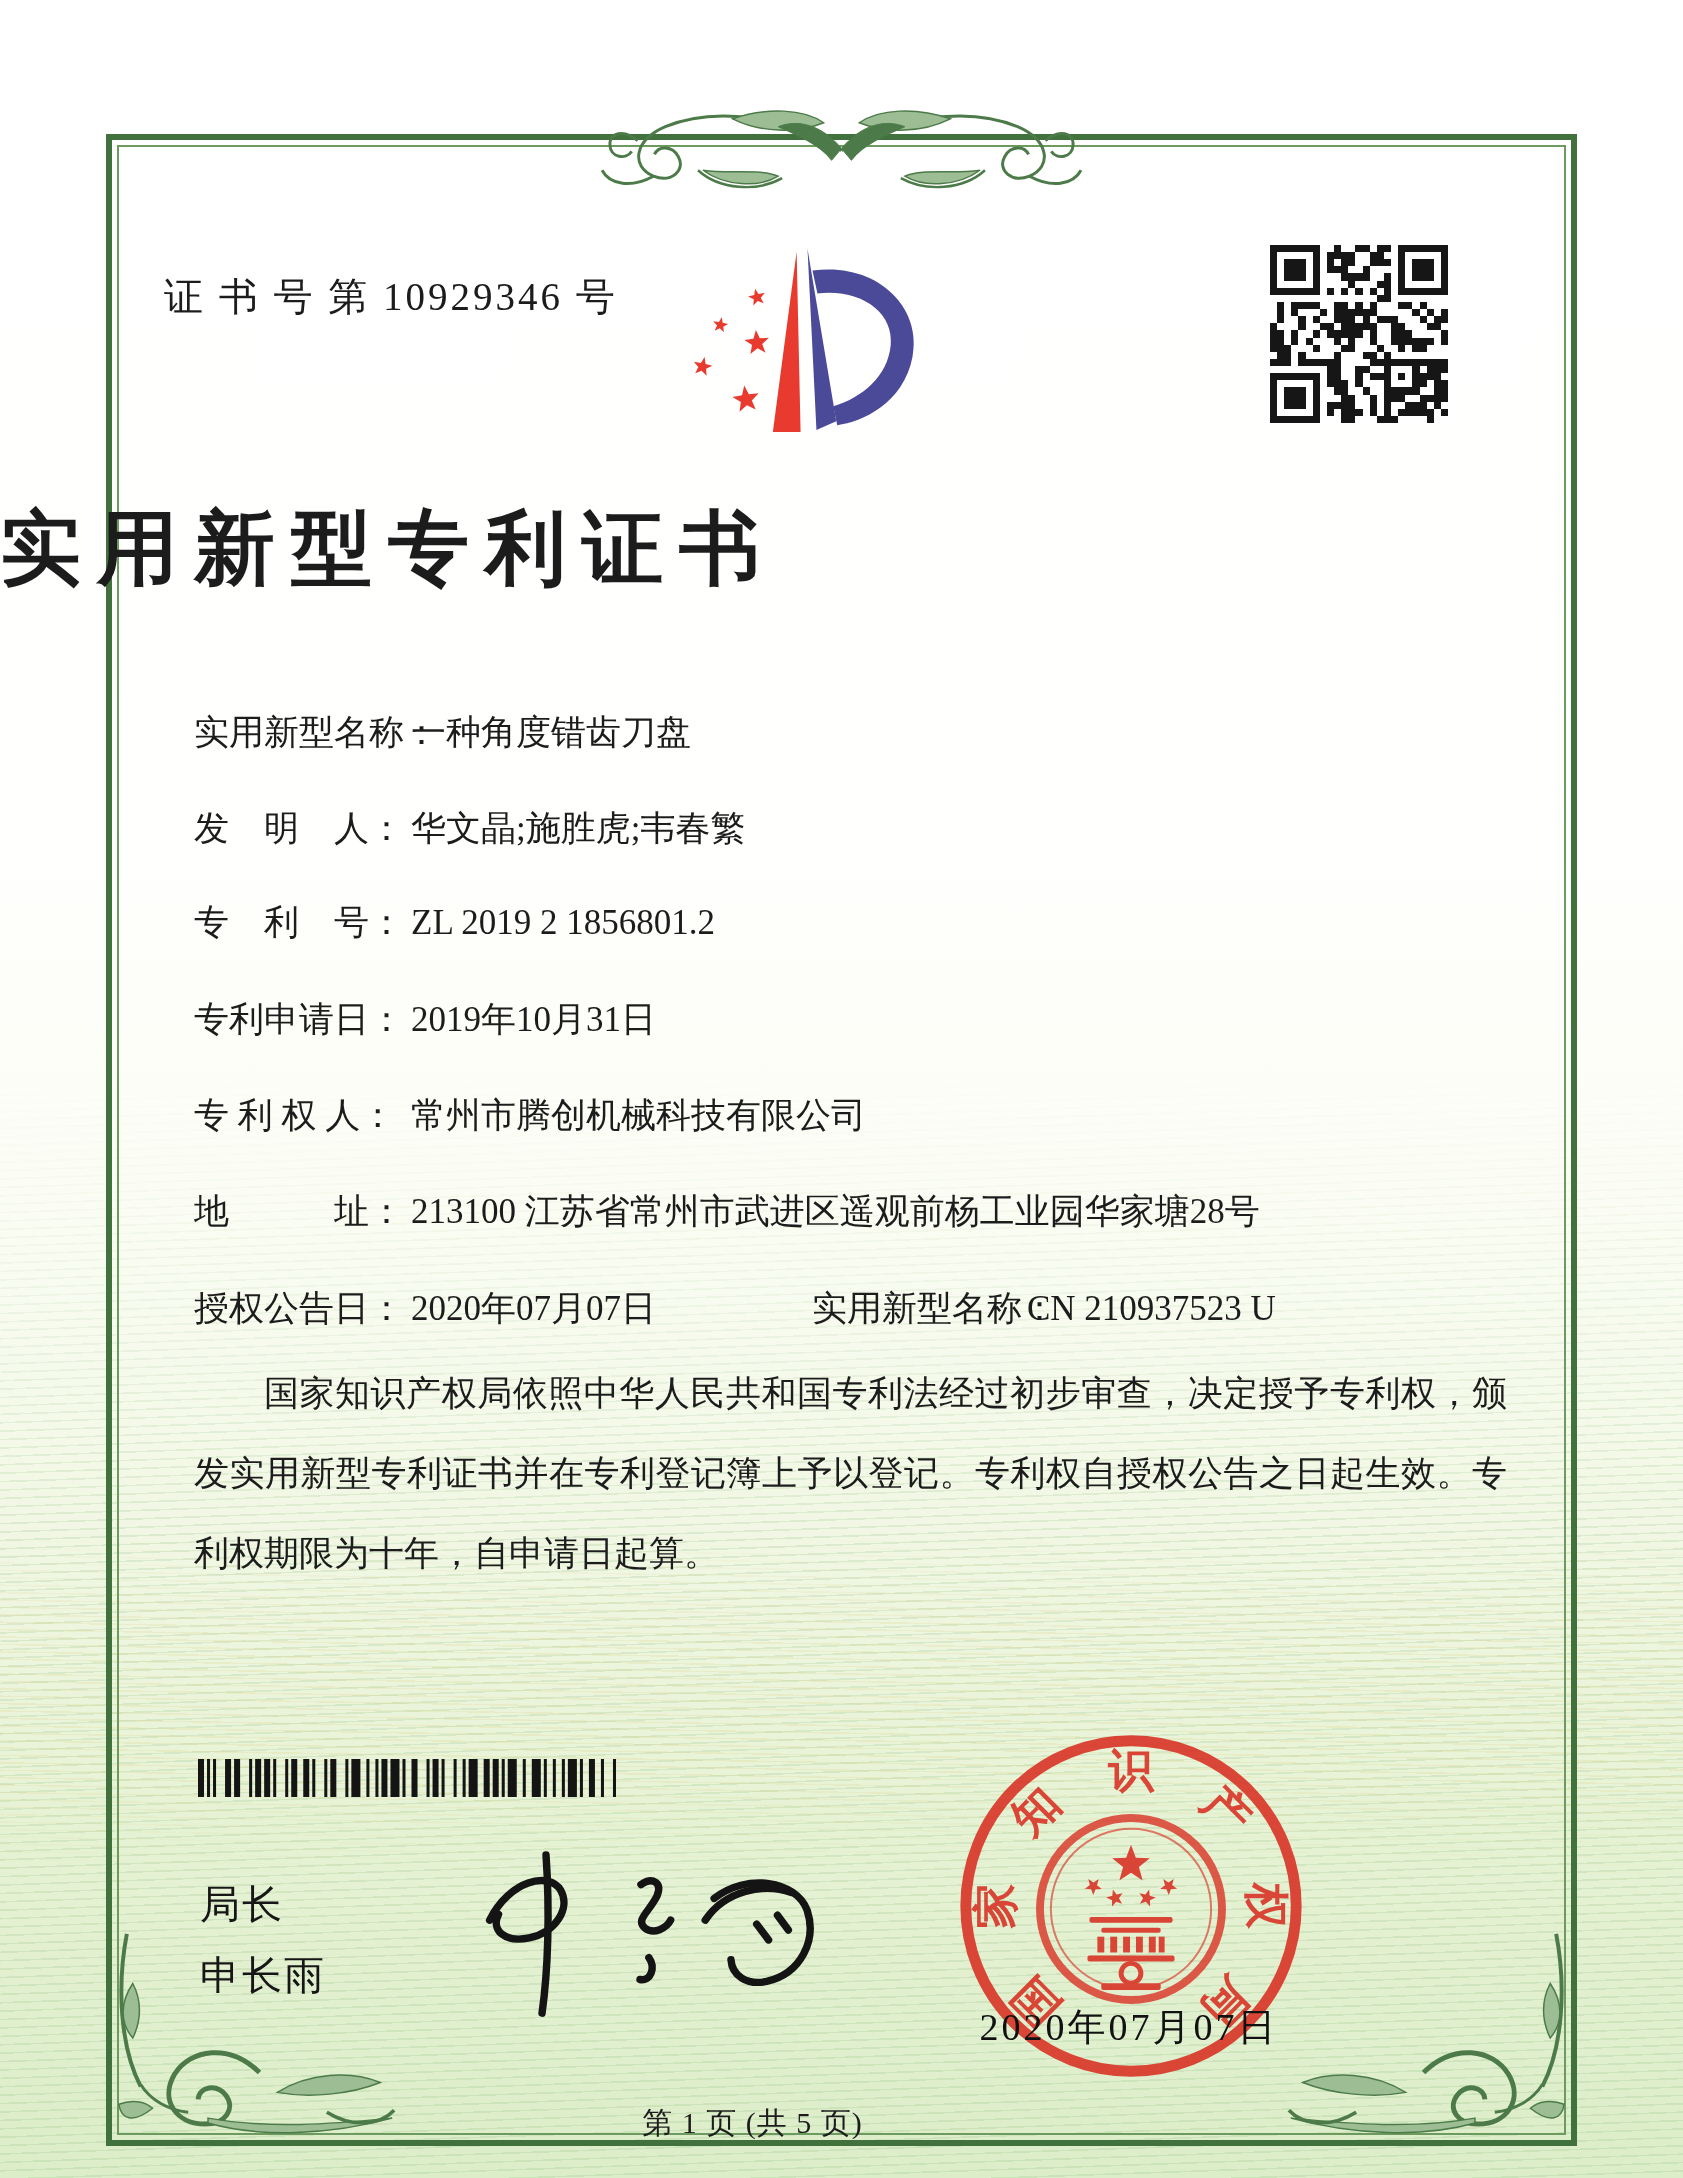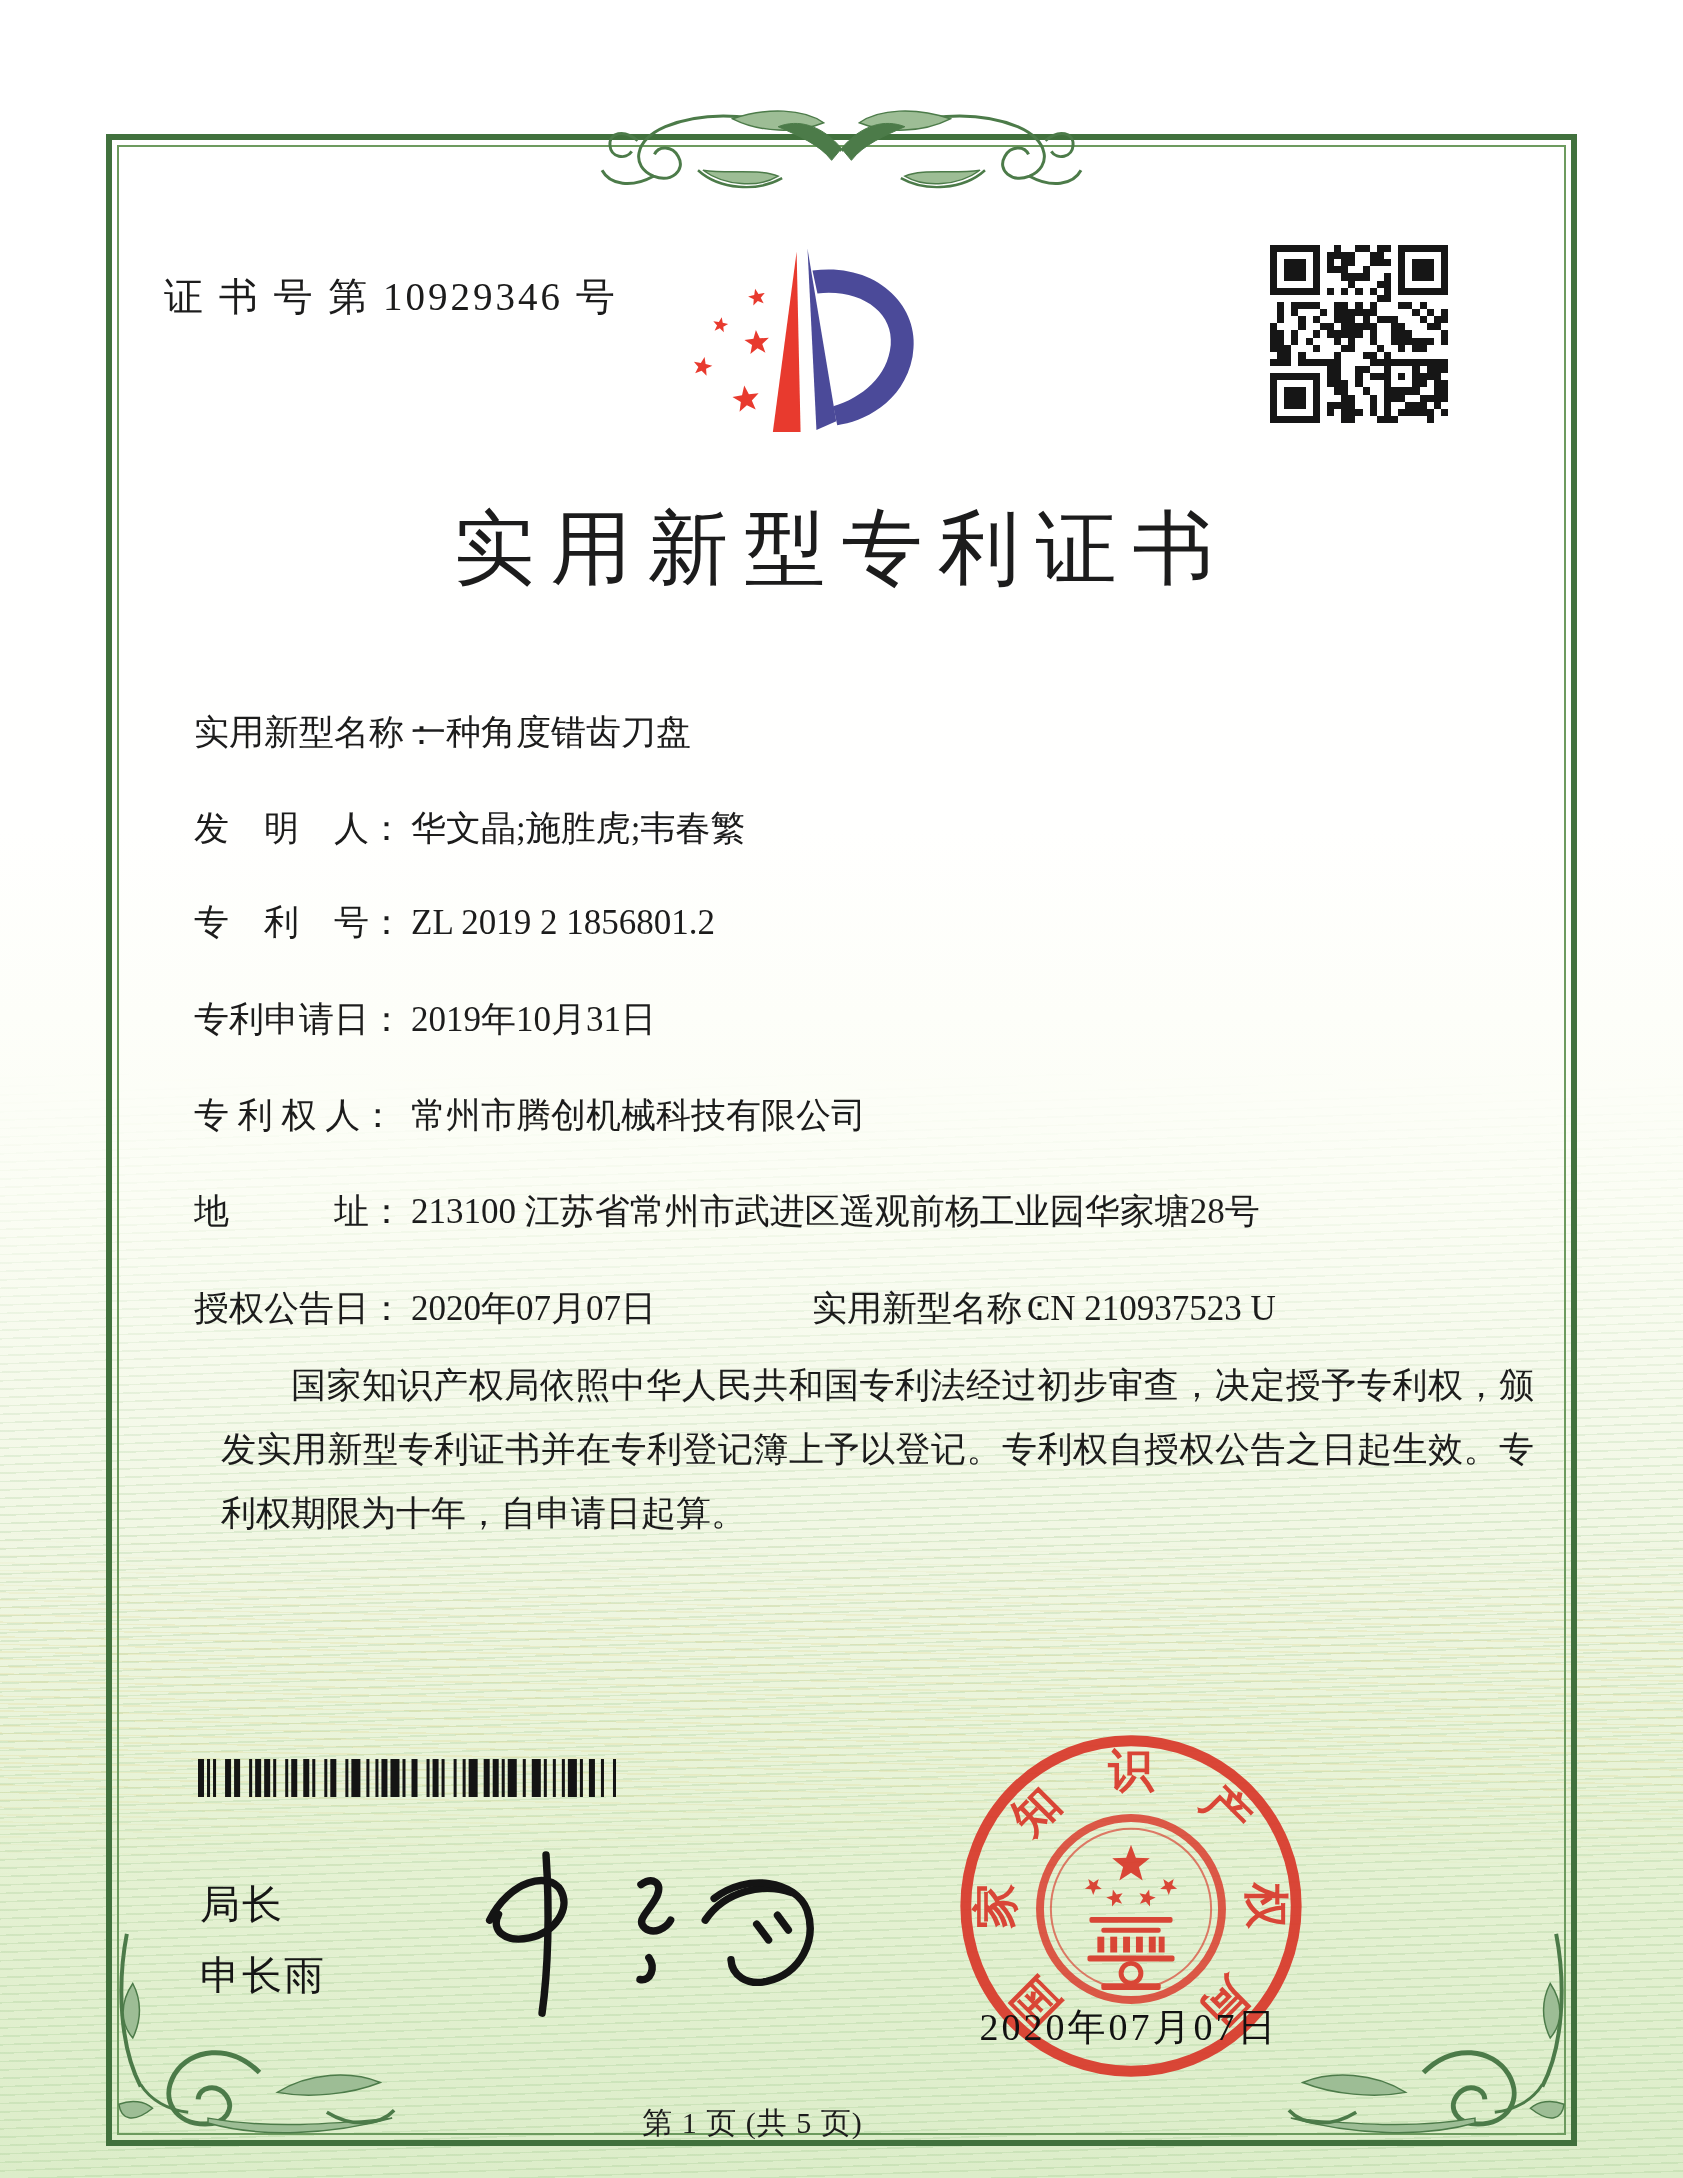--- a/index.html
+++ b/index.html
@@ -29,27 +29,27 @@
   .cream-waves{
     position:absolute;left:0;right:0;top:1525px;height:356px;
     background:repeating-linear-gradient(181deg, rgba(222,205,120,0.20) 0px, rgba(222,205,120,0.20) 1.5px, rgba(255,255,255,0) 1.5px, rgba(255,255,255,0) 7.4px);
     -webkit-mask-image:linear-gradient(180deg,transparent 0,#000 30%,#000 70%,transparent 100%);
             mask-image:linear-gradient(180deg,transparent 0,#000 30%,#000 70%,transparent 100%);
   }
   .frame{position:absolute;left:106px;top:134px;width:1459px;height:2000px;border:6px solid var(--frame-green);}
   .frame::after{content:"";position:absolute;inset:5px;border:2px solid var(--frame-green-light);}
   .abs{position:absolute;}
   .cert-no{left:164px;top:255px;font-size:39px;letter-spacing:3px;margin-top:15px;}
-  .title{left:0;right:0;top:495px;text-align:center;font-size:81px;font-weight:400;letter-spacing:16px;}
+  .title{left:0;right:0;top:495px;text-align:left;font-size:81px;font-weight:700;letter-spacing:16px;}
   .row{position:absolute;left:194px;font-size:35px;white-space:nowrap;}
   .row .lbl{display:inline-block;width:217px;}
   .row .val{display:inline-block;}
   .pair2{position:absolute;left:618px;top:0;}
   .pair2 .lbl2{display:inline-block;width:215px;}
-  .paras{position:absolute;left:194px;top:1354px;width:1313px;font-size:35px;line-height:64px;text-align:justify;margin-left:27px;}
+  .paras{position:absolute;left:194px;top:1354px;width:1313px;font-size:35px;line-height:80px;text-align:justify;}
   .paras p{margin:0;text-indent:2em;}
   .signer{position:absolute;left:200px;font-size:40px;letter-spacing:2px;font-family:"Liberation Sans","DejaVu Sans",sans-serif;color:#161616;}
   .seal-date{position:absolute;left:931px;top:2002px;width:396px;text-align:center;font-size:38px;letter-spacing:3px;color:#111;}
   .footer{position:absolute;left:594px;top:2103px;width:317px;text-align:center;font-size:30px;letter-spacing:1px;}
   svg{display:block;}
   .seal-svg{opacity:0.92;}
 </style>
 </head>
 <body>
 

